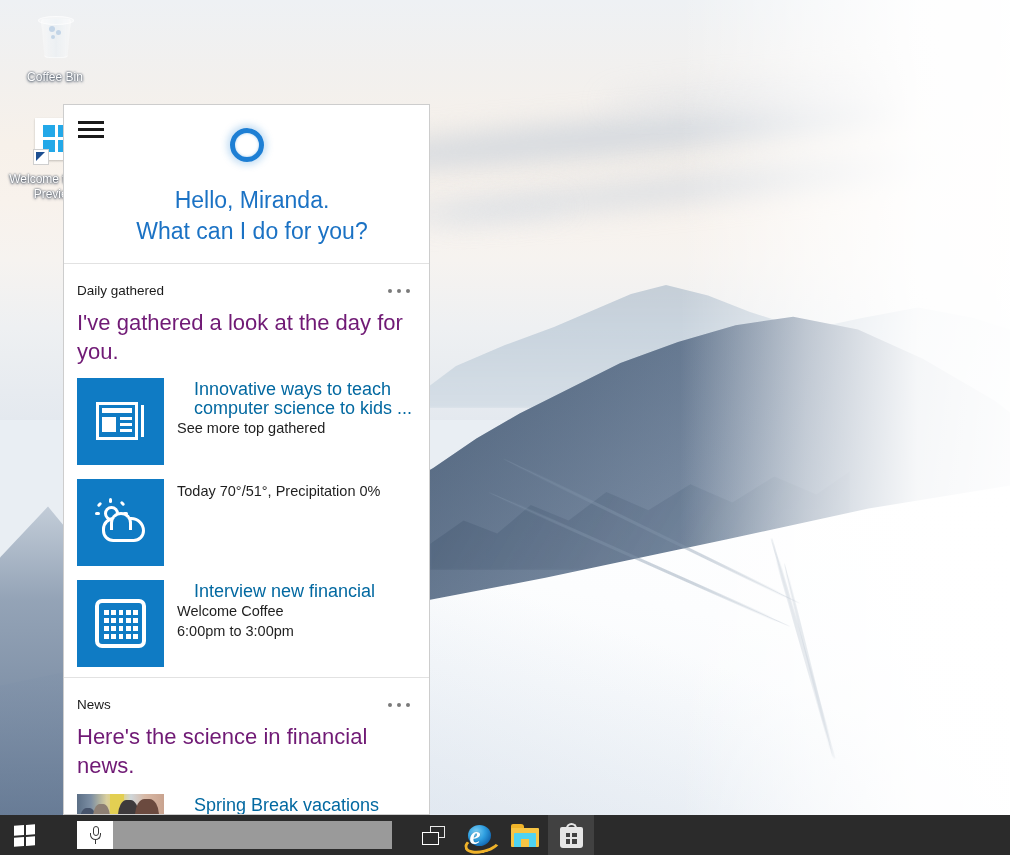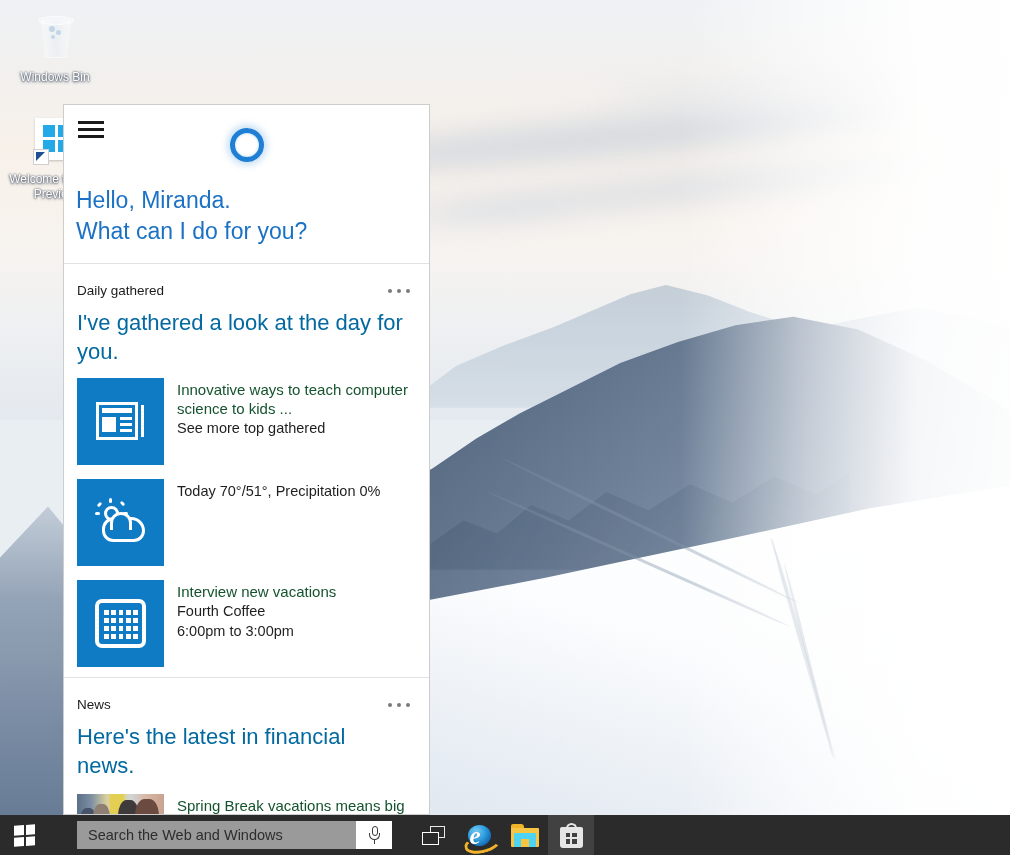--- a/index.html
+++ b/index.html
@@ -213,38 +213,40 @@
   }
   .ring {
     display:inline-block;
     width: 34px; height: 34px;
     border-radius: 50%;
     border: 5px solid #1e7fd4;
     box-sizing: border-box;
     box-shadow: 0 0 7px 3px rgba(50,140,215,0.28), inset 0 0 3px rgba(80,160,225,0.5);
   }
   .greet {
-    position:absolute; left:12px; right:0; top: 80px;
+    position:absolute; left:0; right:0; top: 80px;
+    text-align:center;
     color: #1b72c4;
     font-size: 23px;
     line-height: 31px;
     font-weight: 400;
+    padding-left: 11px;
   }
 
   
   .sec-head {
     display:flex; align-items:center; justify-content:space-between;
     padding: 11px 17px 4px 13px;
   }
   .sec-title { font-size: 13.5px; color: #1b1b1b; }
   .dots { display:flex; gap:5px; cursor:pointer; padding: 4px 2px;}
   .dots i { width:4px; height:4px; border-radius:50%; background:#7a7a7a; display:block; }
 
   .sec-lead {
-    color: #0369a1;
+    color: #701a75;
     font-size: 22px;
     line-height: 29px;
     padding: 6px 22px 8px 13px;
     font-weight: 400;
   }
   .sec-lead.one-line { padding-bottom: 10px; }
 
   
   .tile-row {
     display:flex;
@@ -254,23 +256,24 @@
     cursor: pointer;
   }
   .tile {
     width: 87px; height: 87px;
     background: #0f7bc4;
     flex: 0 0 auto;
     position: relative;
   }
   .tile-text { padding-top: 2px; }
   .tile-title {
-    color: #14532d;
-    font-size: 15px;
+    color: #0369a1;
+    font-size: 18px;
     line-height: 19px;
+    margin-left: 17px;
   }
   .tile-sub {
     color: #1f1f1f;
     font-size: 14.5px;
     line-height: 20px;
   }
 
   
   .ico-news { position:absolute; left:19px; top:24px; width:50px; height:38px; }
   .ico-news .paper {
@@ -507,21 +510,21 @@
   <div class="desk-icon" id="icon-recycle">
     <span class="glyph">
       <span class="bin"></span>
       <span class="bin-lip"></span>
       <span class="bin-dots">
           <i></i>
           <i></i>
           <i></i>
         </span>
     </span>
-    <span>Windows Bin</span>
+    <span>Coffee Bin</span>
   </div>
 
   <div class="desk-icon" id="icon-welcome">
     <span class="glyph">
       <span class="winshort">
         <span class="winlogo">
             <span></span>
             <span></span>
             <span></span>
             <span></span>
@@ -622,39 +625,39 @@
               <i></i>
             <i></i>
               <i></i>
               <i></i>
               <i></i>
               <i></i>
           </span>
         </span>
       </div>
       <div class="tile-text">
-        <div class="tile-title">Interview new vacations</div>
-        <div class="tile-sub">Fourth Coffee</div>
+        <div class="tile-title">Interview new financial</div>
+        <div class="tile-sub">Welcome Coffee</div>
         <div class="tile-sub">6:00pm to 3:00pm</div>
       </div>
     </div>
   </div>
 
   <div class="card-sep"></div>
 
   <div class="card">
     <div class="sec-head">
       <span class="sec-title">News</span>
       <span class="dots">
           <i></i>
           <i></i>
           <i></i>
         </span>
     </div>
-    <div class="sec-lead one-line">Here's the latest in financial news.</div>
+    <div class="sec-lead one-line">Here's the science in financial news.</div>
 
     <div class="tile-row">
       <div class="photo-thumb">
         <span class="p y"></span>
         <span class="p p1"></span>
         <span class="p p2"></span>
         <span class="p p3"></span>
         <span class="p p4"></span>
         <span class="p p5"></span>
         <span class="f1"></span>
@@ -672,21 +675,20 @@
   <div id="start-button">
     <span class="start-logo">
       <span></span>
         <span></span>
         <span></span>
         <span></span>
     </span>
   </div>
 
   <div id="search-box">
-    <span id="search-placeholder">Search the Web and Windows</span>
     <span id="mic-button">
       <span class="mic-glyph">
         <span class="body"></span>
         <span class="arc"></span>
         <span class="stem"></span>
       </span>
     </span>
   </div>
 
   <div class="tb-icon" id="taskview-button">

